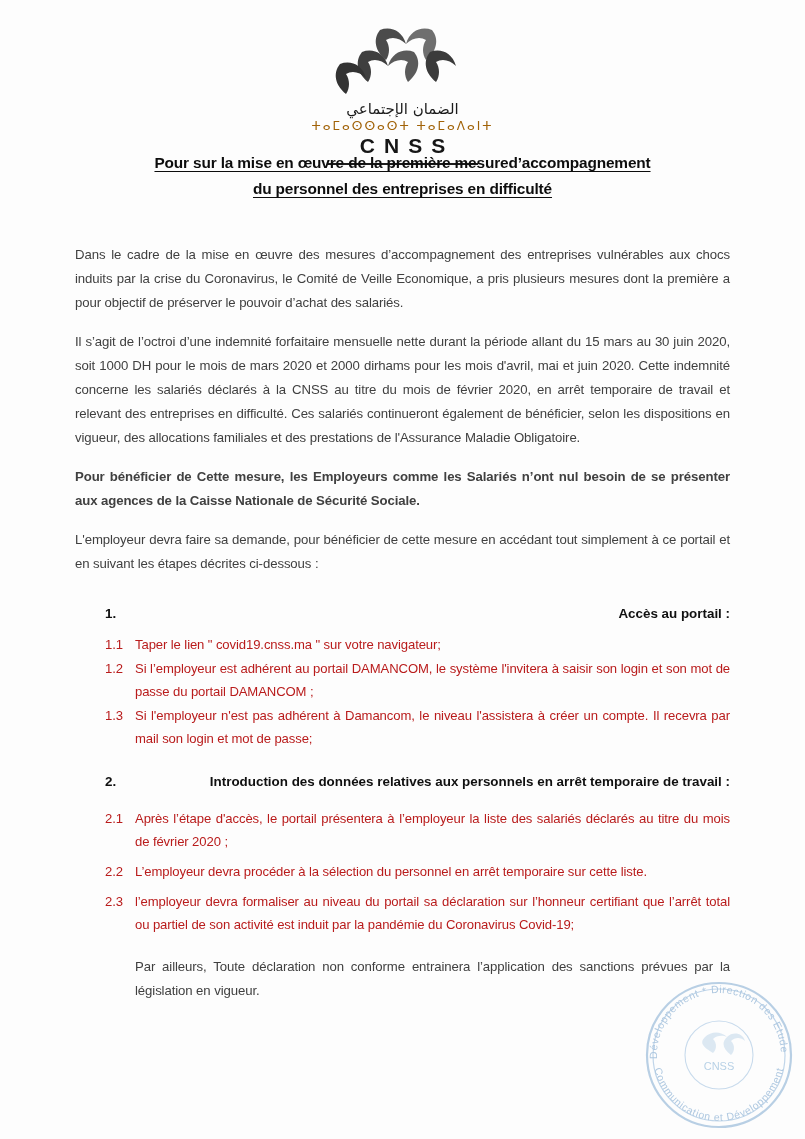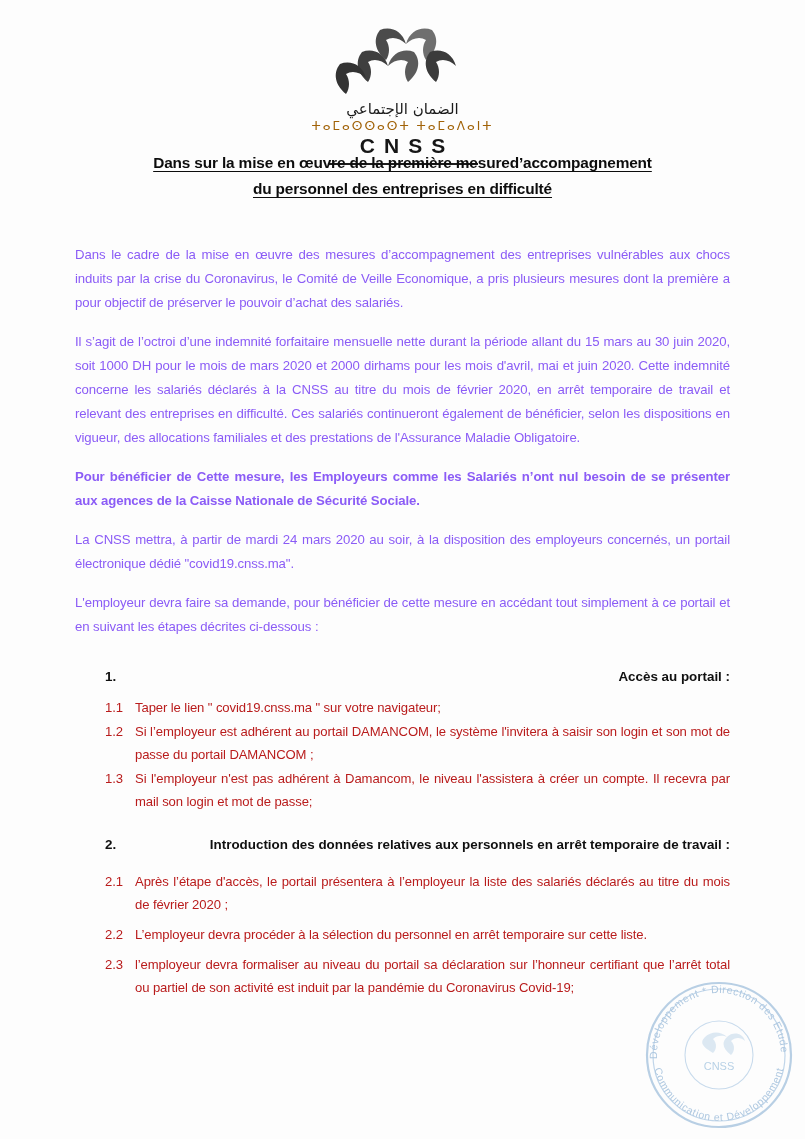--- a/index.html
+++ b/index.html
@@ -95,21 +95,21 @@
     position: absolute;
     top: 243px;
     left: 75px;
     width: 655px;
   }
   p.para {
     margin: 0 0 15px 0;
     font-size: 13.2px;
     line-height: 24px;
     text-align: justify;
-    color: #8b5cf6;
+    color: #404040;
     letter-spacing: -0.1px;
   }
   p.para.bold {
     font-weight: 700;
   }
   p.para.tight {
     margin-bottom: 14px;
   }
   .spacer-sm { height: 6px; }
   .spacer-md { height: 14px; }
@@ -187,33 +187,32 @@
 
       <path d="M12 42 C22 38 34 42 38 56 C32 50 24 48 18 52 C22 58 22 66 18 72 C8 64 4 52 12 42 Z" fill="#333333"></path>
     </svg>
     <div class="logo-arabic">الضمان الإجتماعي</div>
     <div class="logo-tifinagh">ⵜⴰⵎⴰⵙⵙⴰⵙⵜ ⵜⴰⵎⴰⴷⴰⵏⵜ</div>
     <div class="logo-cnss">CNSS</div>
     <div class="logo-rule"></div>
   </div>
 
   <div class="doc-title">
-    <span class="tline">Dans sur la mise en œuvre de la première mesured’accompagnement</span>
+    <span class="tline">Pour sur la mise en œuvre de la première mesured’accompagnement</span>
     <span class="tline">du personnel des entreprises en difficulté</span>
   </div>
 
   <div class="body-wrap">
 
     <p class="para">Dans le cadre de la mise en œuvre des mesures d’accompagnement des entreprises vulnérables aux chocs induits par la crise du Coronavirus, le Comité de Veille Economique, a pris plusieurs mesures dont la première a pour objectif de préserver le pouvoir d’achat des salariés.</p>
 
     <p class="para">Il s’agit de l’octroi d’une indemnité forfaitaire mensuelle nette durant la période allant du 15 mars au 30 juin 2020, soit 1000 DH pour le mois de mars 2020 et 2000 dirhams pour les mois d'avril, mai et juin 2020. Cette indemnité concerne les  salariés déclarés à la CNSS au titre du mois de février 2020, en arrêt temporaire de travail et relevant des entreprises en difficulté. Ces salariés continueront également de bénéficier, selon les dispositions en vigueur, des allocations familiales et des prestations de l'Assurance Maladie Obligatoire.</p>
 
     <p class="para bold">Pour bénéficier de Cette  mesure, les Employeurs comme les Salariés n’ont nul besoin de se présenter aux agences de la Caisse Nationale de Sécurité Sociale.</p>
 
-    <p class="para">La CNSS  mettra, à partir de mardi 24 mars 2020 au soir, à la disposition des employeurs concernés, un portail électronique dédié "covid19.cnss.ma".</p>
 
     <p class="para">L'employeur devra faire sa demande, pour bénéficier de cette mesure en accédant tout simplement à ce portail et en suivant les étapes décrites ci-dessous :</p>
 
     <div class="spacer-sm"></div>
 
     <div class="section-head">
       <span class="num">1.</span>
       <span class="txt">Accès au portail :</span>
     </div>
 
@@ -250,20 +249,23 @@
     <div class="sub-item loose">
       <span class="num">2.3</span>
       <span class="txt"> l’employeur devra formaliser au niveau du portail sa déclaration sur l’honneur certifiant que l’arrêt total ou partiel de son activité est induit par la pandémie du Coronavirus Covid-19;</span>
     </div>
 
     <div class="spacer-sm"></div>
 
 
     <div class="spacer-sm"></div>
 
+    <div class="indent-more">
+      <p class="para">Par ailleurs, Toute déclaration non conforme entrainera l’application des sanctions prévues par la législation en vigueur.</p>
+    </div>
 
   </div>
 
   <div class="stamp">
     <svg viewBox="0 0 176 176" width="176" height="176">
       <defs>
         <path id="arcTop" d="M 26,88 A 62,62 0 0 1 150,88"></path>
         <path id="arcBottom" d="M 22,88 A 66,66 0 0 0 154,88"></path>
       </defs>
       <circle cx="88" cy="88" r="72" fill="none" stroke="#8fb4d6" stroke-width="2.2"></circle>

